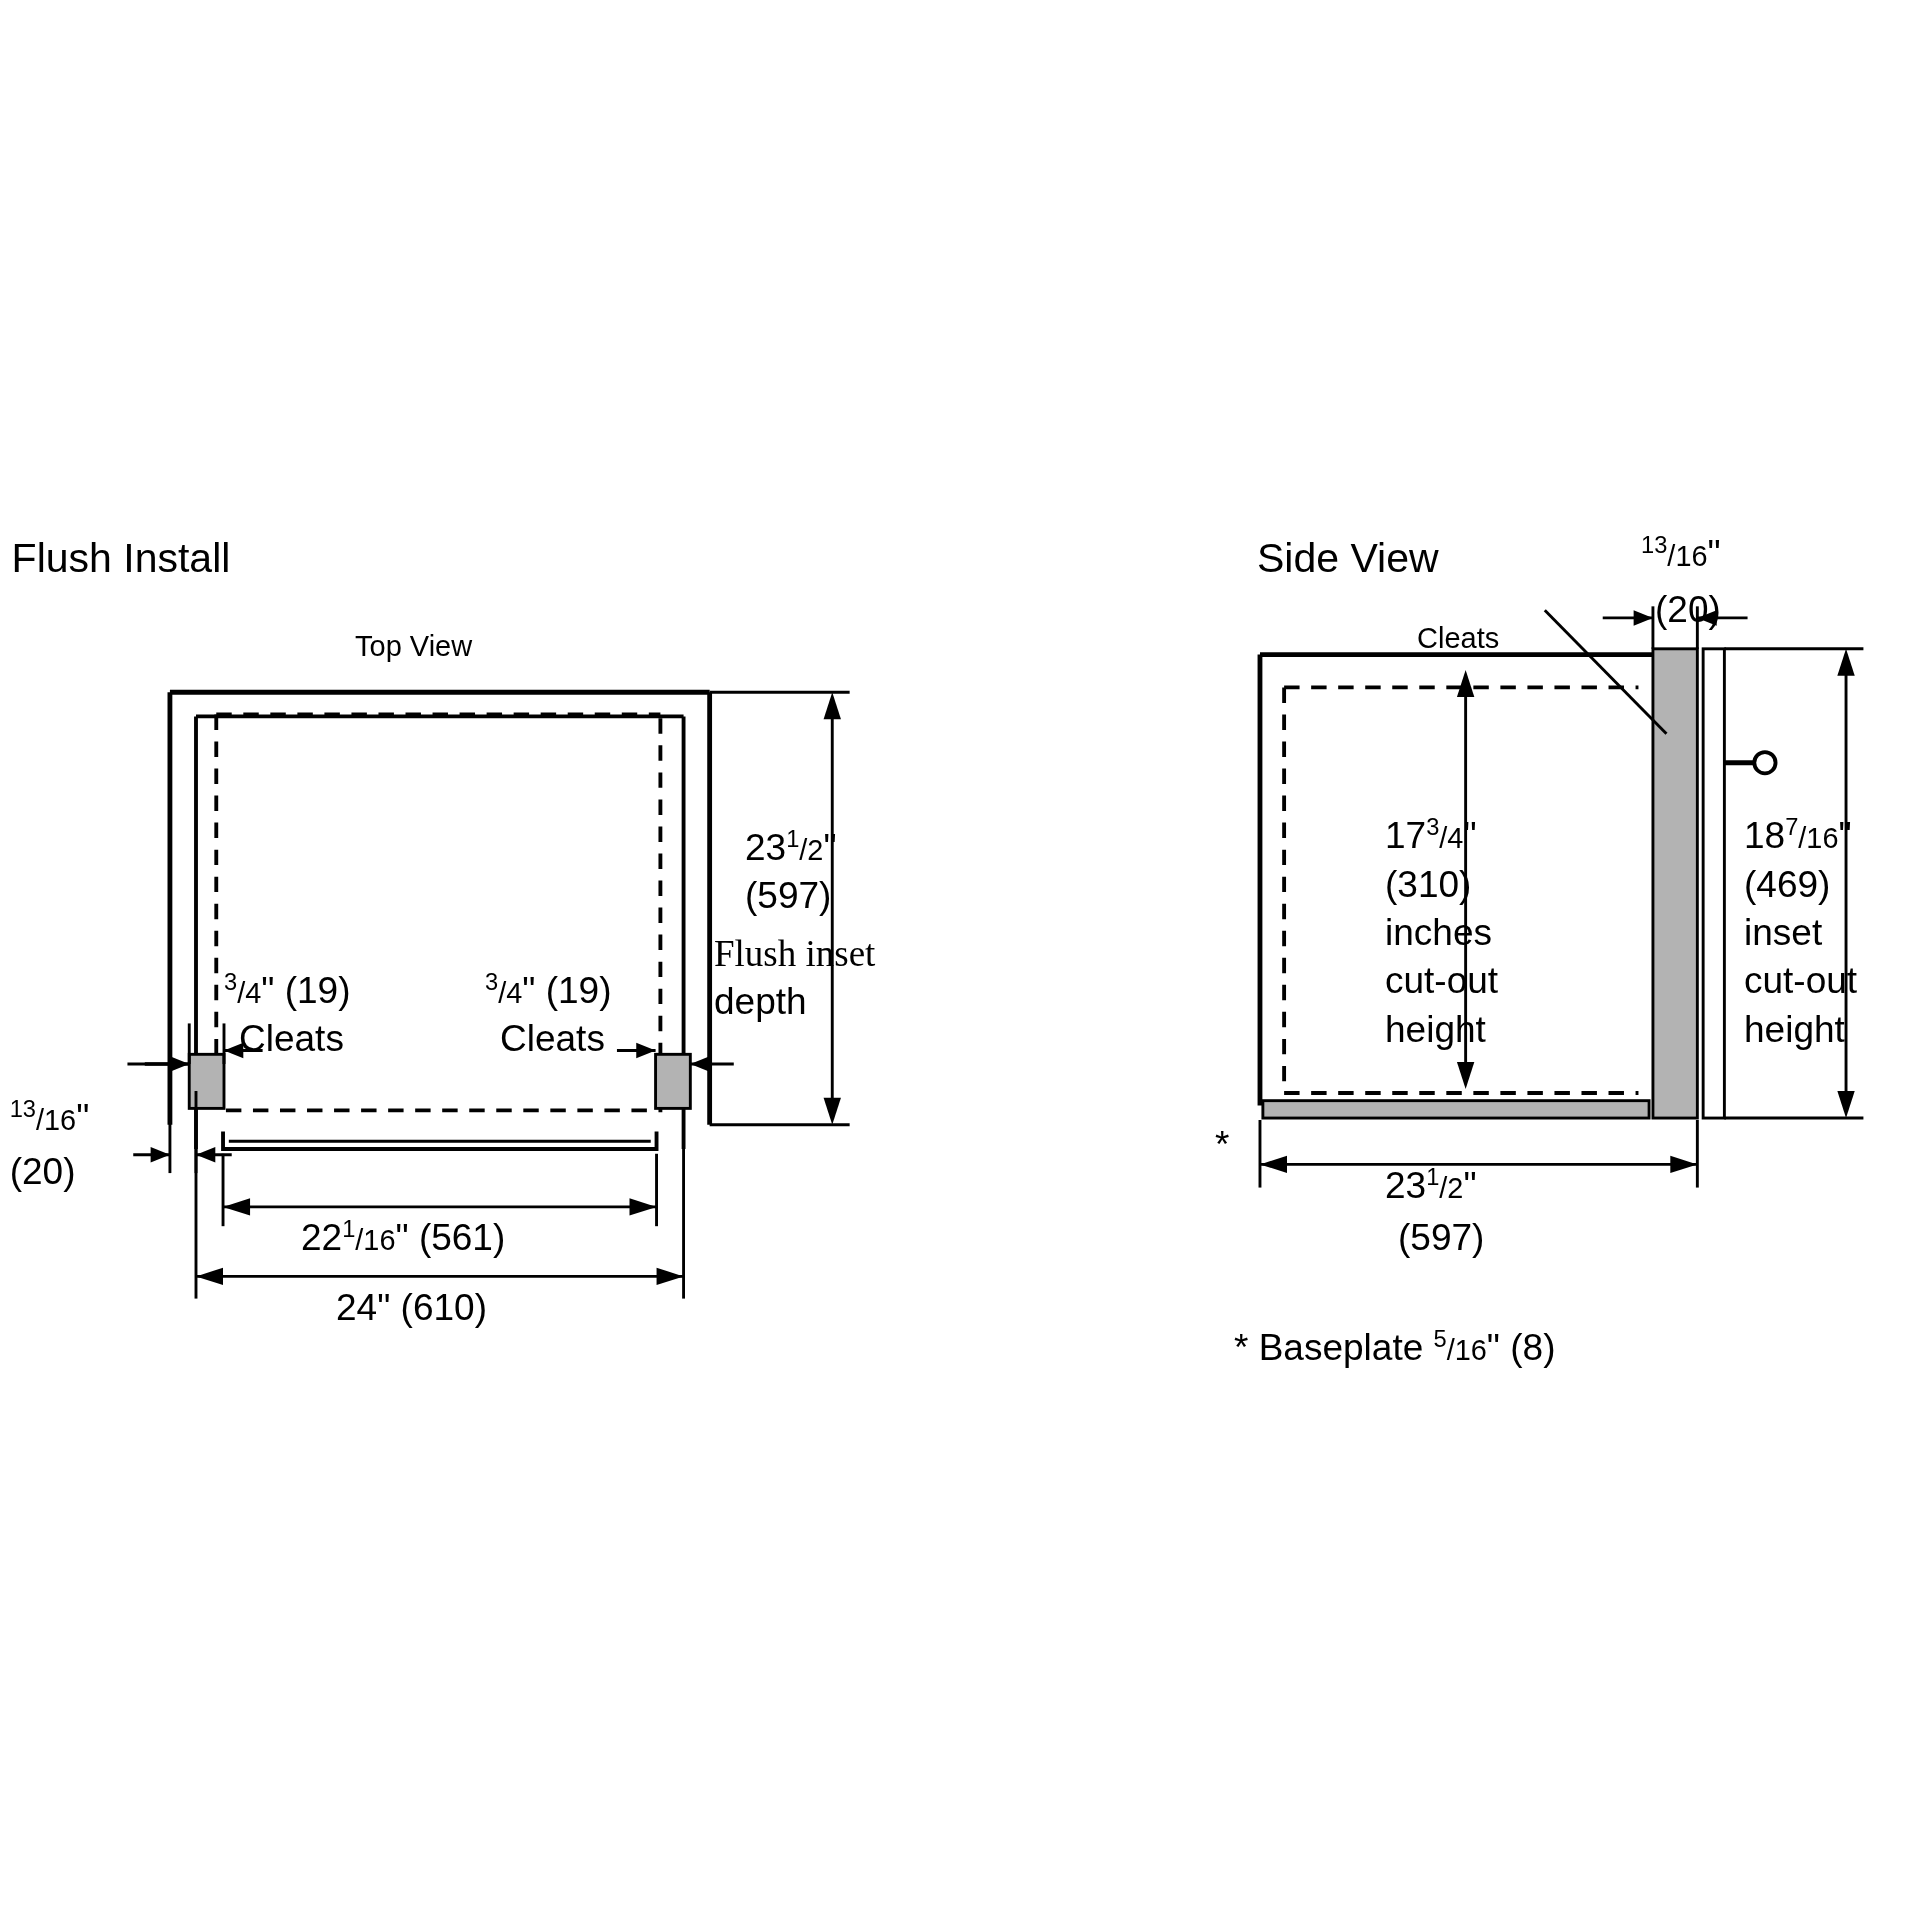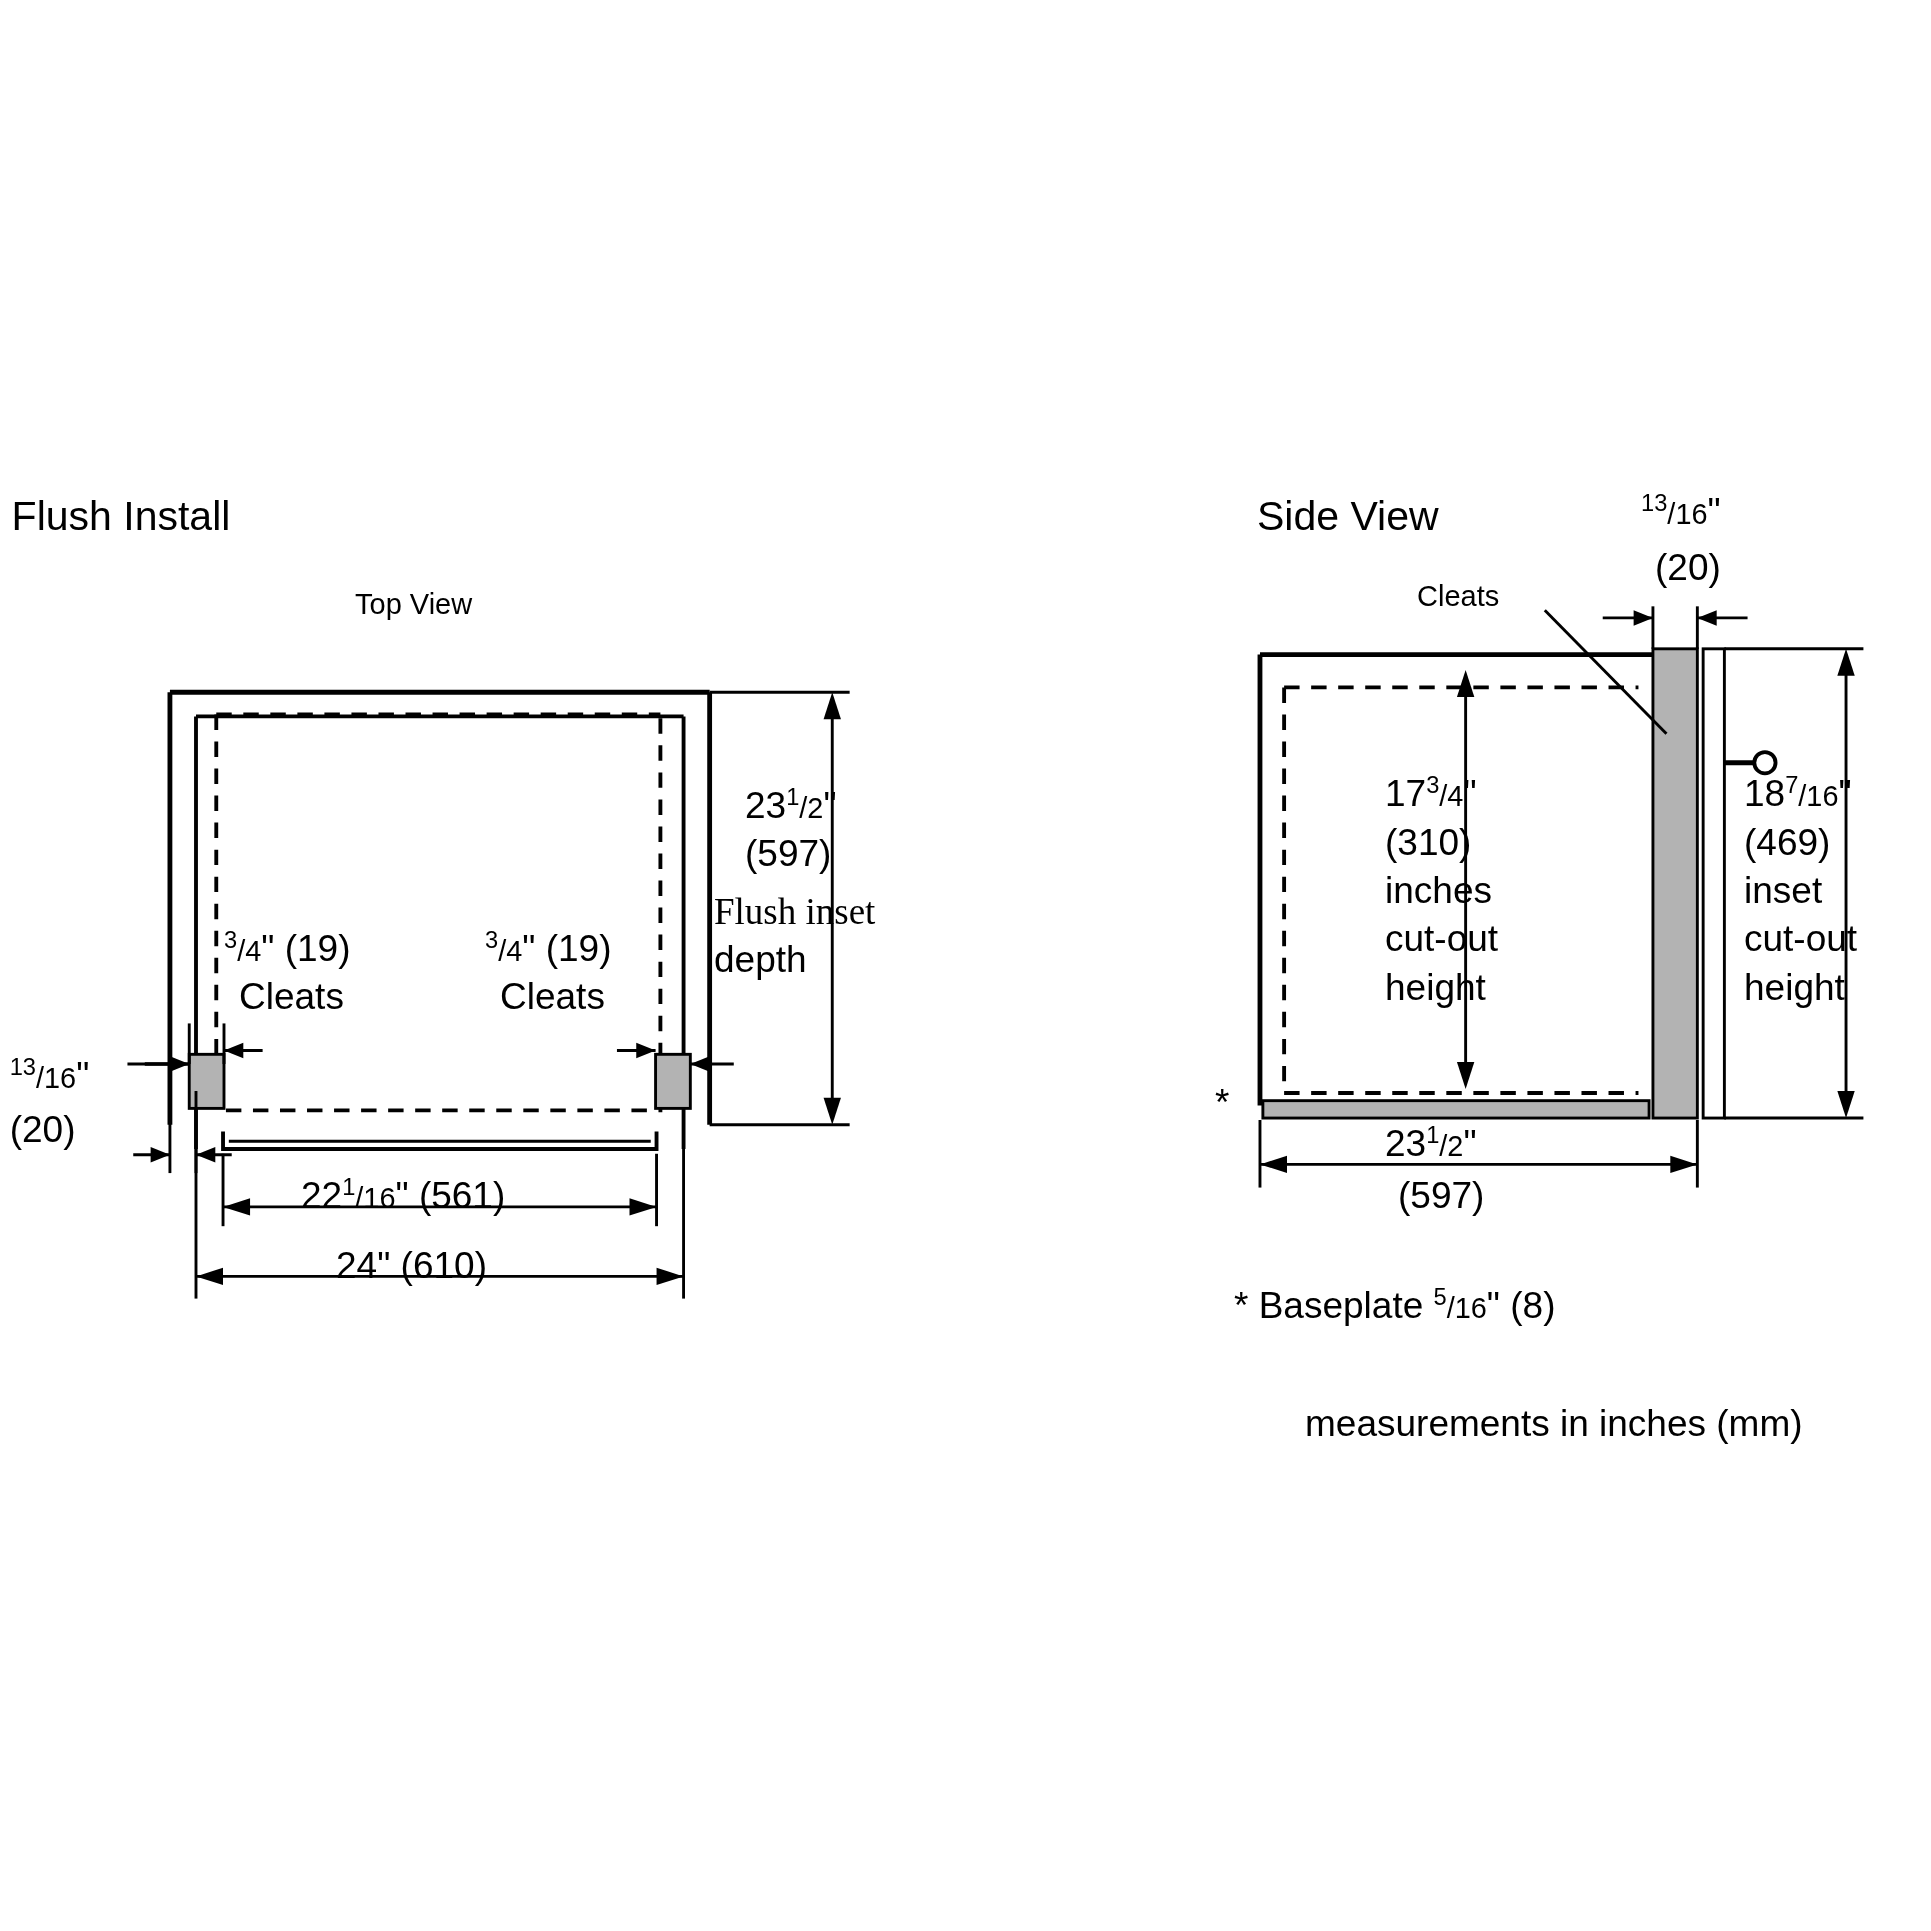--- a/index.html
+++ b/index.html
@@ -21,20 +21,21 @@
     top: 0;
     width: 1931px;
     height: 1931px;
   }
   .lbl {
     position: absolute;
     font-family: "Liberation Sans", sans-serif;
     color: #000;
     white-space: nowrap;
     line-height: 1.18;
+    margin-top: 42px;
   }
   .t-title { font-size: 41px; }
   .t-sub   { font-size: 29px; }
   .t-dim   { font-size: 37px; }
   sup, .frac-num {
     font-size: 0.64em;
     vertical-align: super;
     line-height: 0;
   }
   .frac-den {
@@ -214,16 +215,15 @@
 
   <div class="lbl t-dim" style="left:1385px; top:1122px;">
     <span>23</span><span class="frac-num">1</span><span class="frac-den">/</span><span class="frac-den">2</span><span>"</span>
   </div>
   <div class="lbl t-dim" style="left:1398px; top:1174px;">(597)</div>
 
   <div class="lbl t-dim" style="left:1234px; top:1284px;">
     <span>* Baseplate</span>&nbsp;<span class="frac-num">5</span><span class="frac-den">/</span><span class="frac-den">16</span><span>"</span>&nbsp;<span>(8)</span>
   </div>
 
-  <div class="lbl t-dim" style="left:1305px; top:1402px;">measurements in inches (mm)</div>
 
 </div>
 
 
 </body></html>

